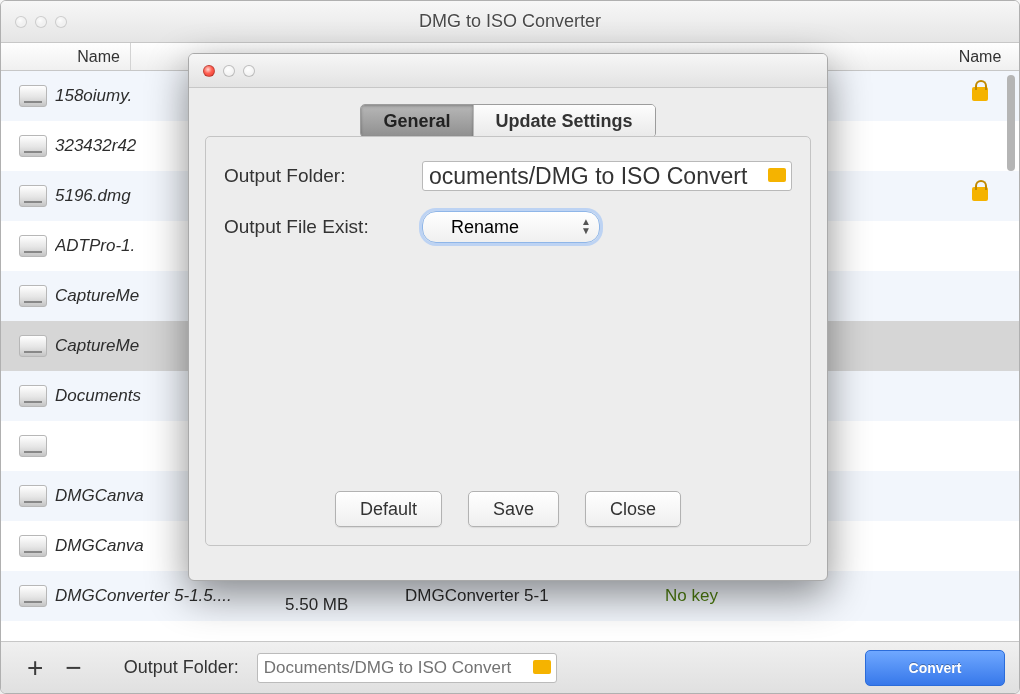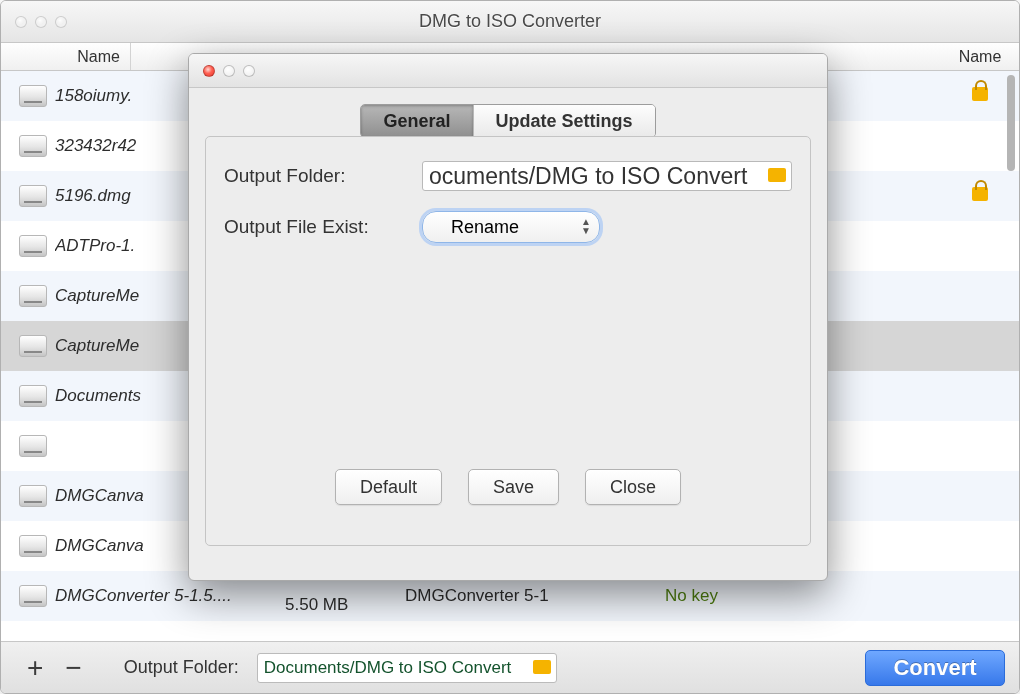--- a/index.html
+++ b/index.html
@@ -28,23 +28,23 @@
     .tr .size { flex:0 0 120px;margin-top:17px; }
     .tr .outname { flex:0 0 260px; }
     .tr .key { flex:1; color:#4d7c0f; }
     .tr .state-cell { width:78px; text-align:center; }
     .lock-ic { display:inline-block; width:16px; height:14px; background:#f5b300; border-radius:2px; position:relative; }
     .lock-ic::before{content:'';position:absolute;top:-7px;left:3px;width:8px;height:8px;border:2px solid #c08800;border-bottom:none;border-radius:6px 6px 0 0;}
 
     .main-footer { height:52px; background:linear-gradient(#f0f0f0,#e0e0e0); border-top:1px solid #c7c7c7; display:flex; align-items:center; padding:0 14px 0 22px; gap:14px; }
     .plus,.minus { font-size:28px; font-weight:400; color:#3c3c3c; line-height:1; cursor:pointer; padding:0 4px; }
     .footer-label { font-size:18px; color:#333; margin-left:24px; }
-    .footer-path { flex:0 0 300px; height:30px; background:#fff; border:1px solid #bbb; border-radius:3px; padding:0 28px 0 6px; font-size:17px; color:#14532d; display:flex; align-items:center; position:relative; margin-left:4px; white-space:nowrap; overflow:hidden;}
+    .footer-path { flex:0 0 300px; height:30px; background:#fff; border:1px solid #bbb; border-radius:3px; padding:0 28px 0 6px; font-size:17px; color:#737373; display:flex; align-items:center; position:relative; margin-left:4px; white-space:nowrap; overflow:hidden;}
     .folder-mini { position:absolute; right:5px; top:6px; width:18px; height:14px; background:#f5b300; border-radius:2px; }
-    .convert-btn { margin-left:auto; width:140px; height:36px; border-radius:5px; border:1px solid #2b6cd9; background:linear-gradient(#6fa8ff,#3778ea); color:#fff; font-size:22px; font-weight:600; text-shadow:0 -1px 0 rgba(0,0,0,.3); cursor:pointer; }
+    .convert-btn { margin-left:auto; width:140px; height:36px; border-radius:5px; border:1px solid #2b6cd9; background:linear-gradient(#6fa8ff,#3778ea); color:#fff; font-size:14px; font-weight:600; text-shadow:0 -1px 0 rgba(0,0,0,.3); cursor:pointer; }
 
     .scrollbar-v { position:absolute; right:4px; top:74px; width:8px; height:96px; background:#b5b5b5; border-radius:4px; }
 
     .dialog { position:absolute; left:187px; top:52px; width:640px; height:528px; background:#ededed; border:1px solid #a9a9a9; border-radius:6px; box-shadow:0 14px 40px rgba(0,0,0,.45); overflow:hidden; }
     .dlg-titlebar { height:34px; background:linear-gradient(#f6f6f6,#e3e3e3); border-bottom:1px solid #c7c7c7; display:flex; align-items:center; }
     .dlg-traffic { display:flex; gap:8px; padding-left:14px; }
     .dtl { width:12px; height:12px; border-radius:50%; border:1px solid rgba(0,0,0,.22); }
     .dtl.red { background:radial-gradient(circle at 40% 35%,#ffd9d2 0%,#ff5f52 45%,#e8372a 100%); }
     .dtl.gray { background:radial-gradient(circle at 40% 35%,#fff,#ebebeb); }
 
@@ -55,21 +55,21 @@
     .segtab.active { background:linear-gradient(#b7b7b7,#8f8f8f); color:#222; box-shadow:inset 0 1px 3px rgba(0,0,0,.3); }
 
     .panel { margin:0 16px 12px; background:#ededed; border:1px solid #c4c4c4; border-radius:5px; padding:24px 18px 18px; height:410px; position:relative; margin-top:-2px;}
 
     .form-row { display:flex; align-items:center; margin-bottom:20px; }
     .form-label { width:198px; font-size:19px; color:#333; }
     .path-box { flex:1; height:30px; background:#fff; border:1px solid #b9b9b9; border-radius:3px; padding:0 28px 0 6px; font-size:23px; color:#333; display:flex; align-items:flex-end; white-space:nowrap; overflow:hidden; position:relative; }
     .select-box { position:relative; width:178px; height:32px; background:linear-gradient(#fff,#f0f0f0); border:1px solid #8fb6e8; border-radius:14px; padding:0 30px 0 28px; font-size:18px; display:flex; align-items:center; box-shadow:0 0 0 3px rgba(101,163,255,.35); cursor:pointer;}
     .select-arrows { position:absolute; right:8px; top:5px; font-size:10px; line-height:9px; color:#555;}
 
-    .dlg-buttons { position:absolute; left:0; right:0; bottom:40px; display:flex; justify-content:center; gap:26px; }
+    .dlg-buttons { position:absolute; left:0; right:0; bottom:18px; display:flex; justify-content:center; gap:26px; }
     .mac-btn { height:36px; padding:0 24px; border-radius:5px; border:1px solid #b2b2b2; background:linear-gradient(#fff,#efefef); font-size:18px; color:#333; cursor:pointer; box-shadow:0 1px 0 #fff inset, 0 1px 1px rgba(0,0,0,.08);}
   </style>
 </head>
 <body>
 
 <div class="main-window">
 
   <div class="main-titlebar">
     <div class="traffic">
       <div class="tl"></div>

